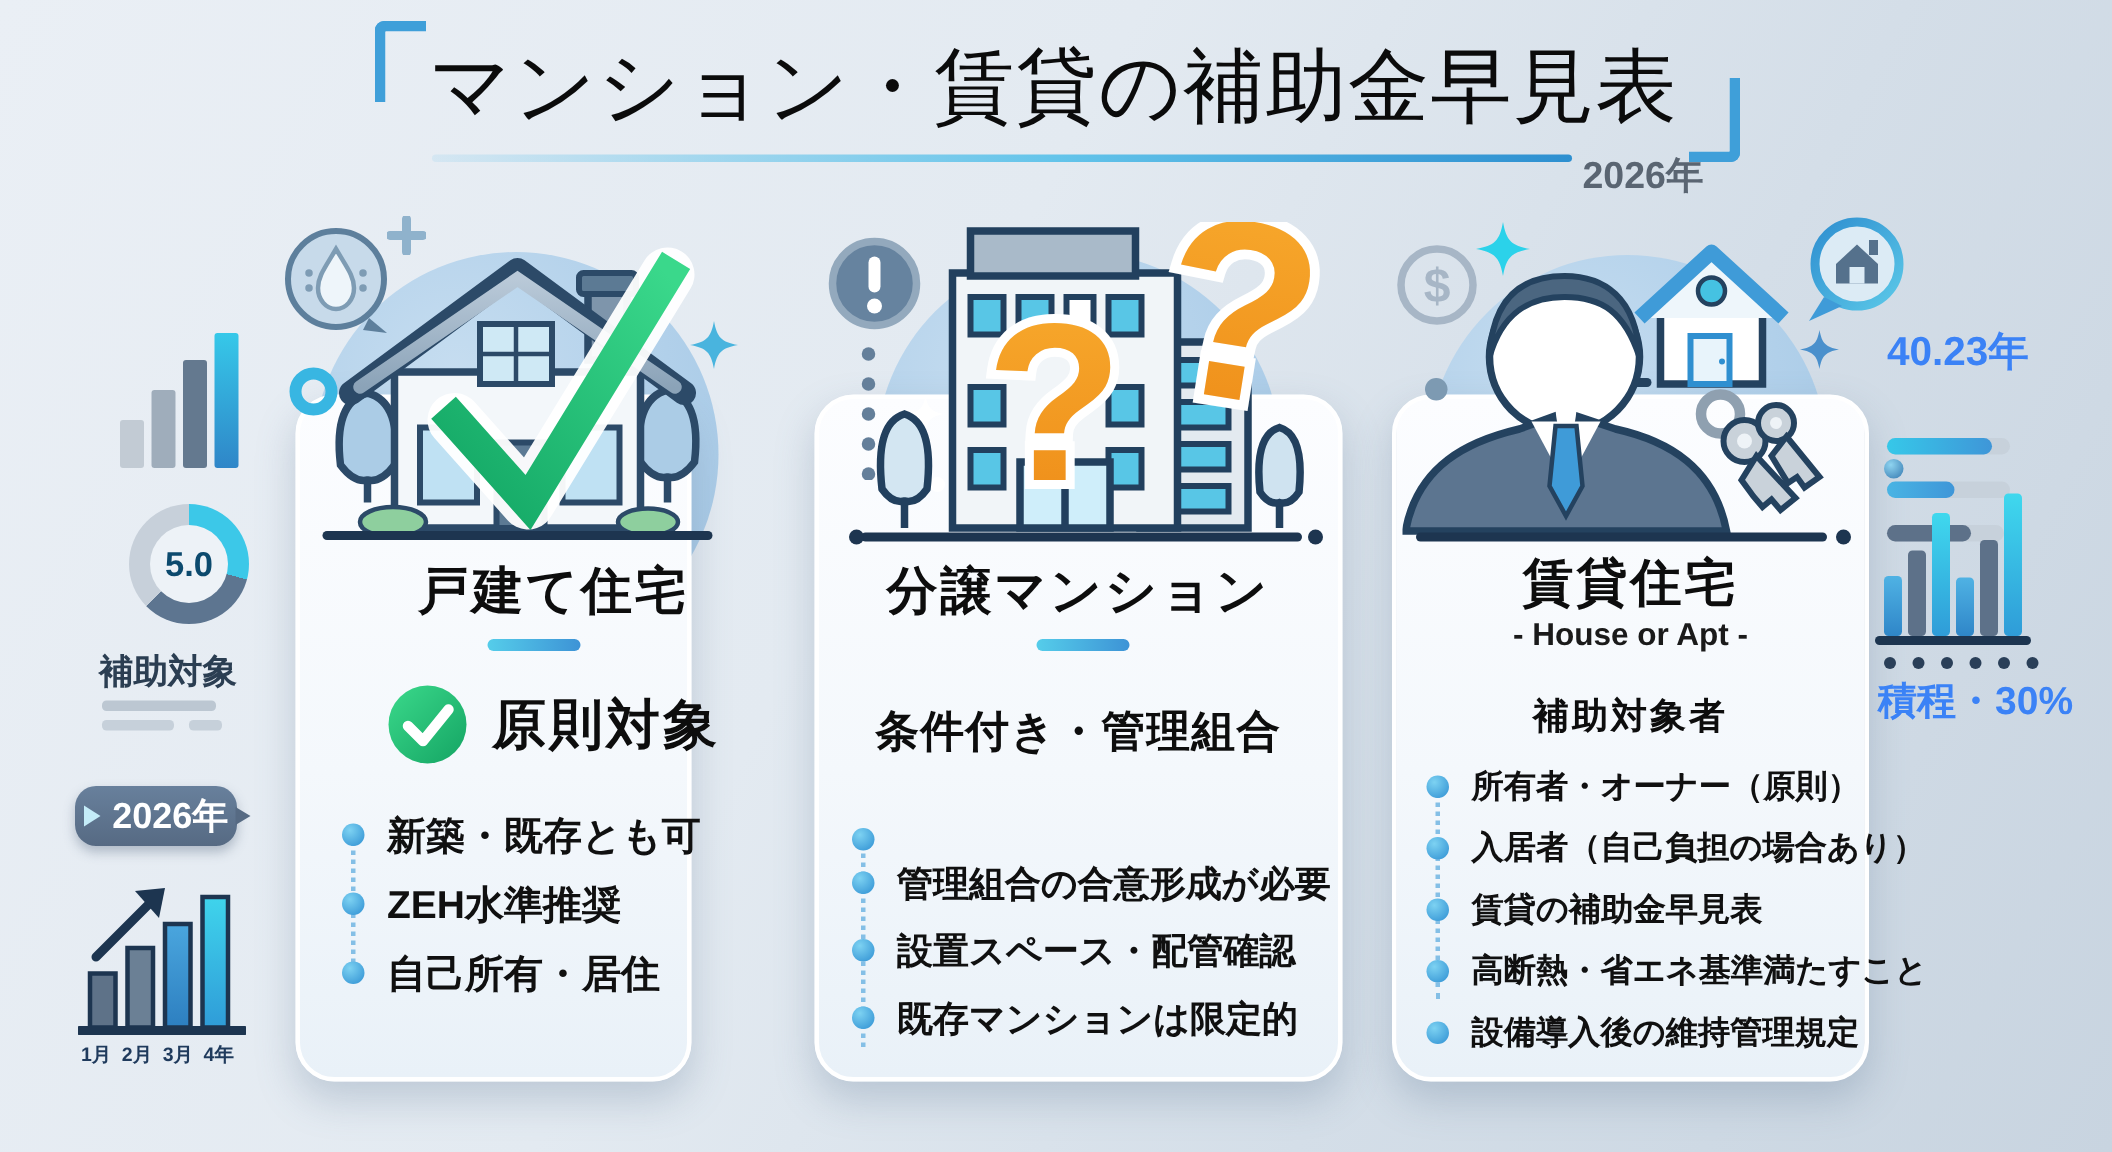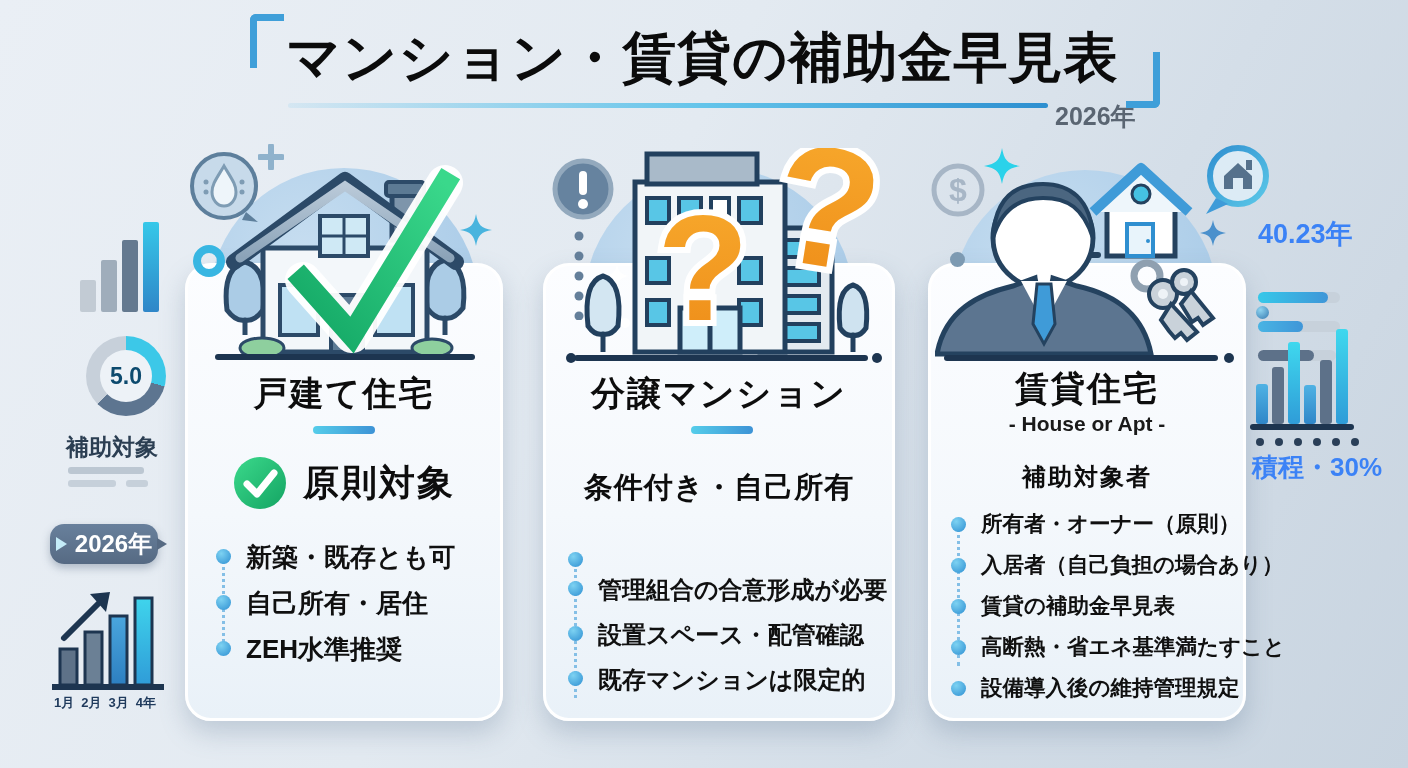--- a/index.html
+++ b/index.html
@@ -5,21 +5,21 @@
   * { margin:0; padding:0; box-sizing:border-box; }
   html,body { width:1408px; height:768px; overflow:hidden; }
   body {
     font-family:"Liberation Sans","DejaVu Sans",sans-serif;
     background:linear-gradient(118deg,#eaeff5 0%,#e3eaf1 42%,#d4dee8 70%,#c8d4e0 100%);
     position:relative; color:#111;
   }
   .abs { position:absolute; }
 
   
-  .main-title { font-size:54px; font-weight:700; color:#0b0b0b; letter-spacing:1px; white-space:nowrap; }
+  .main-title { font-size:54px; font-weight:400; color:#0b0b0b; letter-spacing:1px; white-space:nowrap; }
   .bracket-tl { width:34px; height:54px; border-top:7px solid #3f9fd9; border-left:7px solid #3f9fd9; border-top-left-radius:6px; }
   .bracket-br { width:34px; height:56px; border-bottom:7px solid #3f9fd9; border-right:7px solid #3f9fd9; border-bottom-right-radius:6px; }
   .title-underline { height:5px; border-radius:3px;
     background:linear-gradient(90deg,rgba(160,212,238,.25) 0%,#63c4ea 55%,#2d8fd0 100%); }
   .title-year { font-size:25px; font-weight:800; color:#5a6572; }
 
   
   .bubble { border-radius:50%;
     background:radial-gradient(circle at 35% 30%,#c6ddf0 0%,#b1d0ea 55%,#a2c6e4 100%); }
   .card {
@@ -70,21 +70,21 @@
 <div class="abs bracket-tl" style="left:250px;top:14px;"></div>
 <div class="abs main-title" style="left:286px;top:22px;">マンション・賃貸の補助金早見表</div>
 <div class="abs title-underline" style="left:288px;top:103px;width:760px;"></div>
 <div class="abs title-year" style="left:1055px;top:100px;">2026年</div>
 <div class="abs bracket-br" style="left:1126px;top:52px;"></div>
 
 <div class="abs bubble" style="left:209px;top:168px;width:270px;height:270px;"></div>
 <div class="abs bubble" style="left:584px;top:168px;width:270px;height:270px;"></div>
 <div class="abs bubble" style="left:952px;top:170px;width:266px;height:266px;"></div>
 
-<div class="abs card" style="left:185px;top:263px;width:318px;height:458px;">
+<div class="abs card" style="left:197px;top:263px;width:264px;height:458px;padding-left:40px;">
   <div class="abs card-title" style="top:105px;">戸建て住宅</div>
   <div class="abs card-underline" style="left:125px;top:160px;"></div>
   <div class="abs status-row" style="top:190px;">
     <svg width="54" height="54" viewBox="0 0 54 54">
       <defs>
           <linearGradient id="grnC" x1="0" y1="0" x2="1" y2="1">
         <stop offset="0" stop-color="#3bd98b"></stop>
             <stop offset="1" stop-color="#14a463"></stop>
           </linearGradient>
         </defs>
@@ -94,25 +94,25 @@
     <span class="status-text-lg">原則対象</span>
   </div>
   <ul class="bullets" style="position:absolute;left:28px;top:268px;font-size:26px;line-height:46px;">
     <div class="connector" style="top:20px;height:96px;"></div>
     <li>
         <span class="dot" style="margin-top:15px;"></span>
         <span>新築・既存とも可</span>
       </li>
     <li>
         <span class="dot" style="margin-top:15px;"></span>
+        <span>ZEH水準推奨</span>
+      </li>
+    <li>
+        <span class="dot" style="margin-top:15px;"></span>
         <span>自己所有・居住</span>
-      </li>
-    <li>
-        <span class="dot" style="margin-top:15px;"></span>
-        <span>ZEH水準推奨</span>
       </li>
   </ul>
 </div>
 
 <svg class="abs" style="left:200px;top:150px;" width="290" height="215" viewBox="0 0 290 215">
   <defs>
     <linearGradient id="grn" x1="0" y1="1" x2="1" y2="0">
       <stop offset="0" stop-color="#13a765"></stop>
         <stop offset="1" stop-color="#3ad88b"></stop>
       </linearGradient>
@@ -171,21 +171,21 @@
   <circle cx="17" cy="17" r="12" fill="none" stroke="#38b6e2" stroke-width="8"></circle>
 </svg>
 <svg class="abs" style="left:458px;top:212px;" width="36" height="36" viewBox="-18 -18 36 36">
   <path d="M0,-16 C2,-5 5,-2 16,0 C5,2 2,5 0,16 C-2,5 -5,2 -16,0 C-5,-2 -2,-5 0,-16 Z" fill="#49b4de"></path>
 </svg>
 
 <div class="abs card" style="left:543px;top:263px;width:352px;height:458px;">
   <div class="abs card-title" style="top:105px;">分譲マンション</div>
   <div class="abs card-underline" style="left:145px;top:160px;"></div>
   <div class="abs status-row" style="top:202px;">
-    <span class="status-text-md">条件付き・自己所有</span>
+    <span class="status-text-md">条件付き・管理組合</span>
   </div>
   <ul class="bullets" style="position:absolute;left:22px;top:272px;font-size:24px;line-height:45px;">
     <div class="connector" style="top:20px;height:140px;"></div>
     <li>
         <span class="dot" style="margin-top:14px;"></span>
       </li>
     <li>
         <span class="dot" style="margin-top:14px;"></span>
         <span>管理組合の合意形成が必要</span>
       </li>

